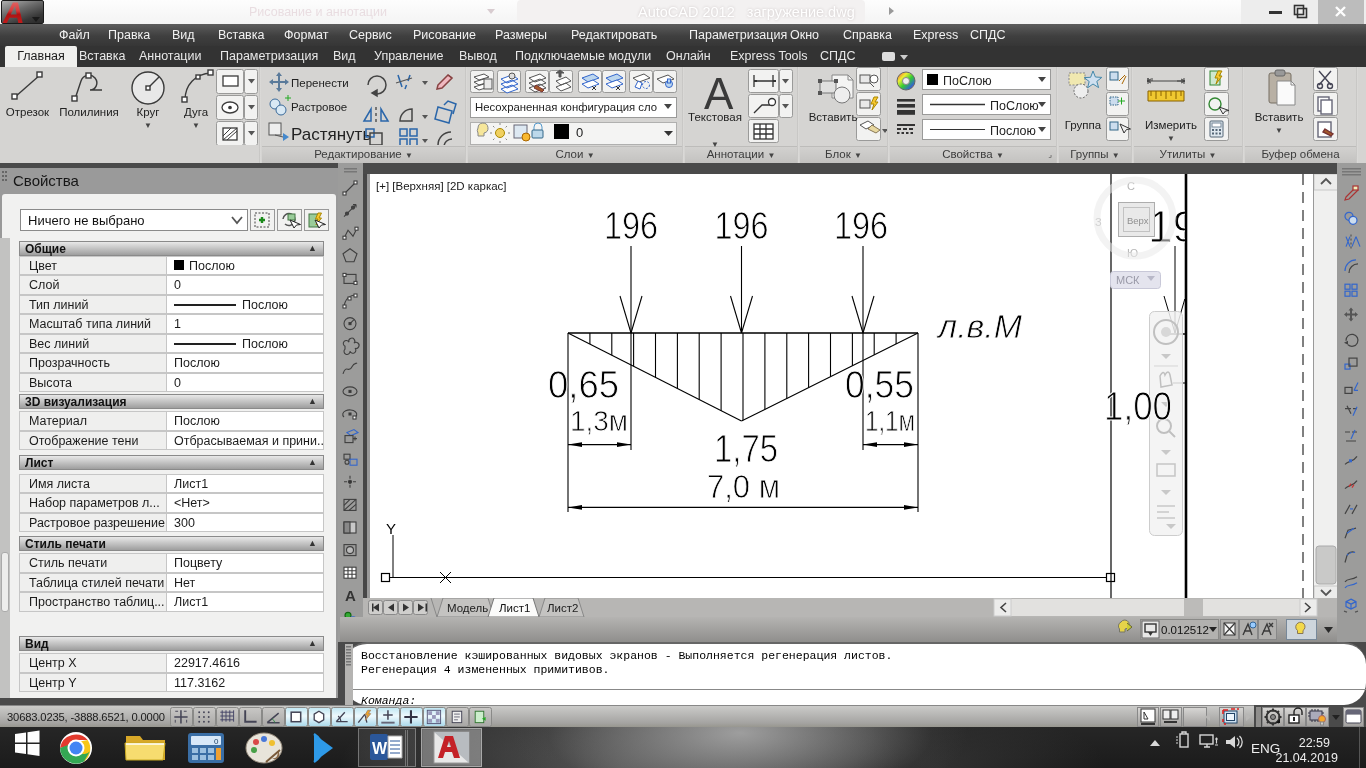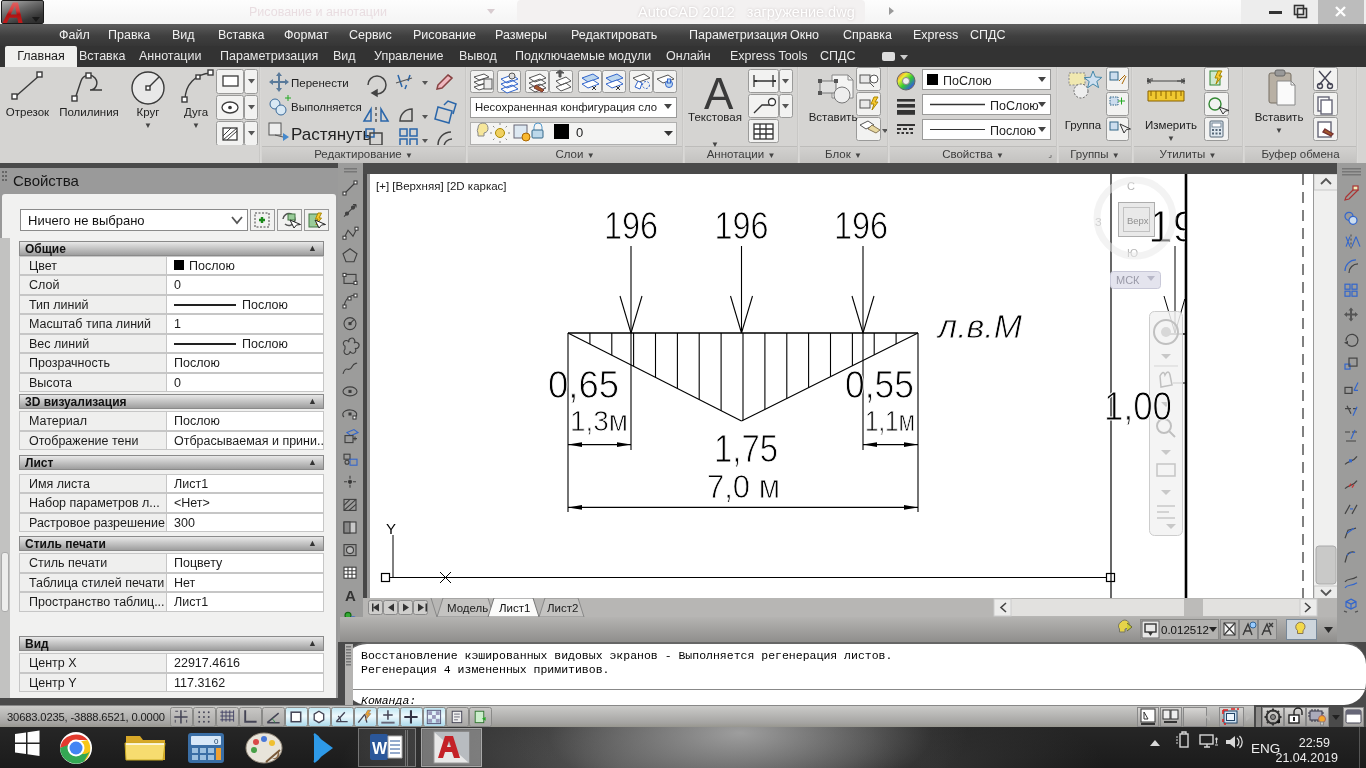--- a/index.html
+++ b/index.html
@@ -185,21 +185,21 @@
         <circle cx="14" cy="16" r="5"></circle>
         <path d="M18 4 l6 0 m-3 -3 l0 6" stroke="#2a2"></path>
       </g>
   <g transform="translate(5,52)">
         <rect x="2" y="4" width="12" height="12" fill="#eee" stroke="#555"></rect>
         <path d="M16 14 l6 4 -6 4 z" fill="#48c"></path>
         <path d="M8 16 l8 2" stroke="#555" fill="none"></path>
       </g>
  </svg>
  <div class="abs" style="left:291px;top:10px;font-size:11.5px;color:#222">Перенести</div>
- <div class="abs" style="left:291px;top:34px;font-size:11.5px;color:#222">Выполняется</div>
+ <div class="abs" style="left:291px;top:34px;font-size:11.5px;color:#222">Растровое</div>
  <div class="abs" style="left:291px;top:58px;font-size:17px;color:#222">Растянуть</div>
  <svg class="abs" style="left:360px;top:2px" width="100" height="76">
   <g stroke="#444" fill="none" stroke-width="1.5">
    <path d="M8 16 a9 9 0 1 1 9 9"></path>
         <path d="M17 21 l0 6 -5 -3 z" fill="#444"></path>
    <path d="M38 6 l4 12 M50 6 l-2 6 m-1.5 4 l-1.5 4" stroke="#2a66aa"></path>
         <path d="M36 14 l16 -5" stroke="#555" stroke-width="1.2"></path>
    <path d="M78 16 L88 6 l4 3 -10 10 -5 1 z" stroke="#884444" fill="#f0b8c0"></path>
         <path d="M88 6 l4 3" stroke="#884444"></path>
    <path d="M4 52 L11 40 L11 52 z M28 52 L21 40 L21 52 z" stroke="#2a66aa"></path>

